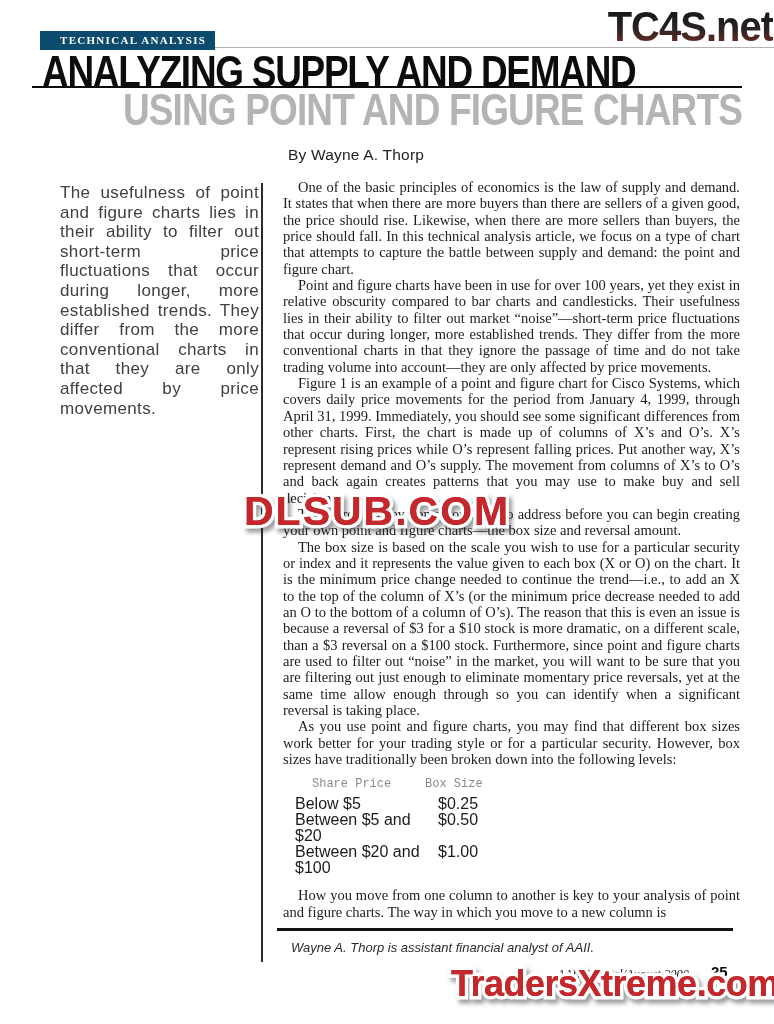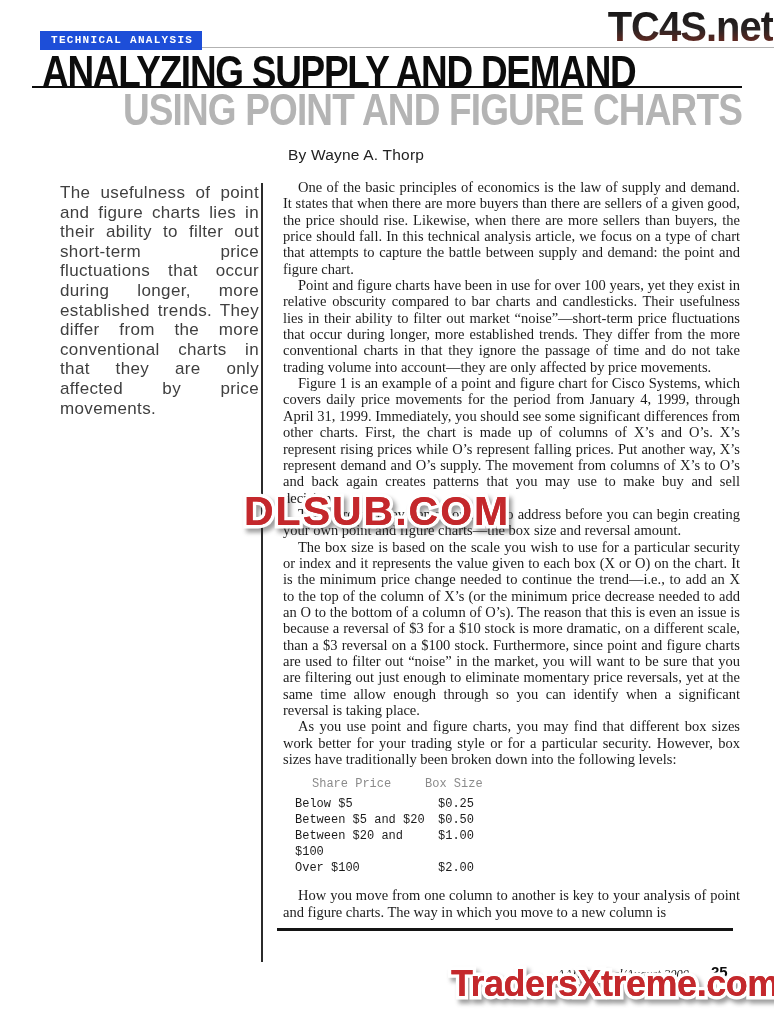--- a/index.html
+++ b/index.html
@@ -5,23 +5,23 @@
   html,body{margin:0;padding:0;background:#e8e8e8;}
   .page{
     position:relative;width:774px;height:1024px;margin:0 auto;
     background:#ffffff;overflow:hidden;
     font-family:"Liberation Serif",serif;color:#1d1d1d;
   }
   
   .kicker-line{position:absolute;left:40px;right:0;top:47px;height:1px;background:#b2b2b2;z-index:1;}
   .kicker{
     position:absolute;left:40px;top:31px;z-index:2;
-    background:#1d4ed8;color:#fff;
-    font-family:Liberation Mono, monospace;font-weight:700;font-size:11px;
-    letter-spacing:1.3px;padding:3px 9px 4px 11px;white-space:nowrap;
+    background:#0c4a6e;color:#fff;
+    font-family:Liberation Serif, serif;font-weight:700;font-size:11px;
+    letter-spacing:1.3px;padding:3px 9px 4px 20px;white-space:nowrap;
   }
   .title{
     position:absolute;left:42px;top:49px;z-index:3;white-space:nowrap;
     font-family:"Liberation Sans",sans-serif;font-weight:700;font-size:45px;
     letter-spacing:-1.5px;color:#0c0c0c;
     transform:scaleX(0.82);transform-origin:left top;line-height:1;
   }
   .title-rule{position:absolute;left:32px;right:32px;top:86px;height:2px;background:#0c0c0c;z-index:2;}
   .subtitle{
     position:absolute;right:32px;top:88px;z-index:1;white-space:nowrap;
@@ -49,21 +49,21 @@
   
   .pf-table{margin:10px 0 11px 12px;text-align:left;}
   .pf-thead{
     display:grid;grid-template-columns:130px auto;
     font-family:"Liberation Mono",monospace;font-size:12px;color:#8a8a8a;
     line-height:15px;margin-bottom:4px;
   }
   .pf-thead .c1{padding-left:17px;}
   .pf-row{
     display:grid;grid-template-columns:130px auto;
-    font-family:Liberation Mono, monospace;font-size:12px;color:#1b1b1b;
+    font-family:Liberation Sans, sans-serif;font-size:16px;color:#1b1b1b;
     line-height:16px;
   }
   .pf-row .c2{padding-left:13px;}
   
   .bio-rule{position:absolute;left:277px;top:928px;width:456px;height:3px;background:#141414;}
   .bio{
     position:absolute;left:291px;top:940px;
     font-family:"Liberation Sans",sans-serif;font-style:italic;font-size:13px;color:#2b2b2b;
   }
   .journal-line{
@@ -141,35 +141,32 @@
         <span class="c2">$0.25</span>
       </div>
       <div class="pf-row">
         <span class="c1">Between $5 and $20</span>
         <span class="c2">$0.50</span>
       </div>
       <div class="pf-row">
         <span class="c1">Between $20 and $100</span>
         <span class="c2">$1.00</span>
       </div>
-      <div class="pf-row">
-        <span class="c1">Over $100</span>
-        <span class="c2">$2.00</span>
-      </div>
     </div>
 
     <p>How you move from one column to another is key to your analysis of point and figure charts. The way in which you move to a new column is</p>
   </div>
 
   <div class="wm wm-mid">
     <span class="back">DLSUB.COM</span>
     <span class="front">DLSUB.COM</span>
   </div>
 
   <div class="bio-rule"></div>
+  <div class="bio">Wayne A. Thorp is assistant financial analyst of AAII.</div>
   <div class="journal-line">AAII Journal/August 2000</div>
   <div class="page-num">25</div>
 
   <div class="wm wm-bot">
     <span class="back">TradersXtreme.com</span>
     <span class="front">TradersXtreme.com</span>
   </div>
 
 </div>
 

